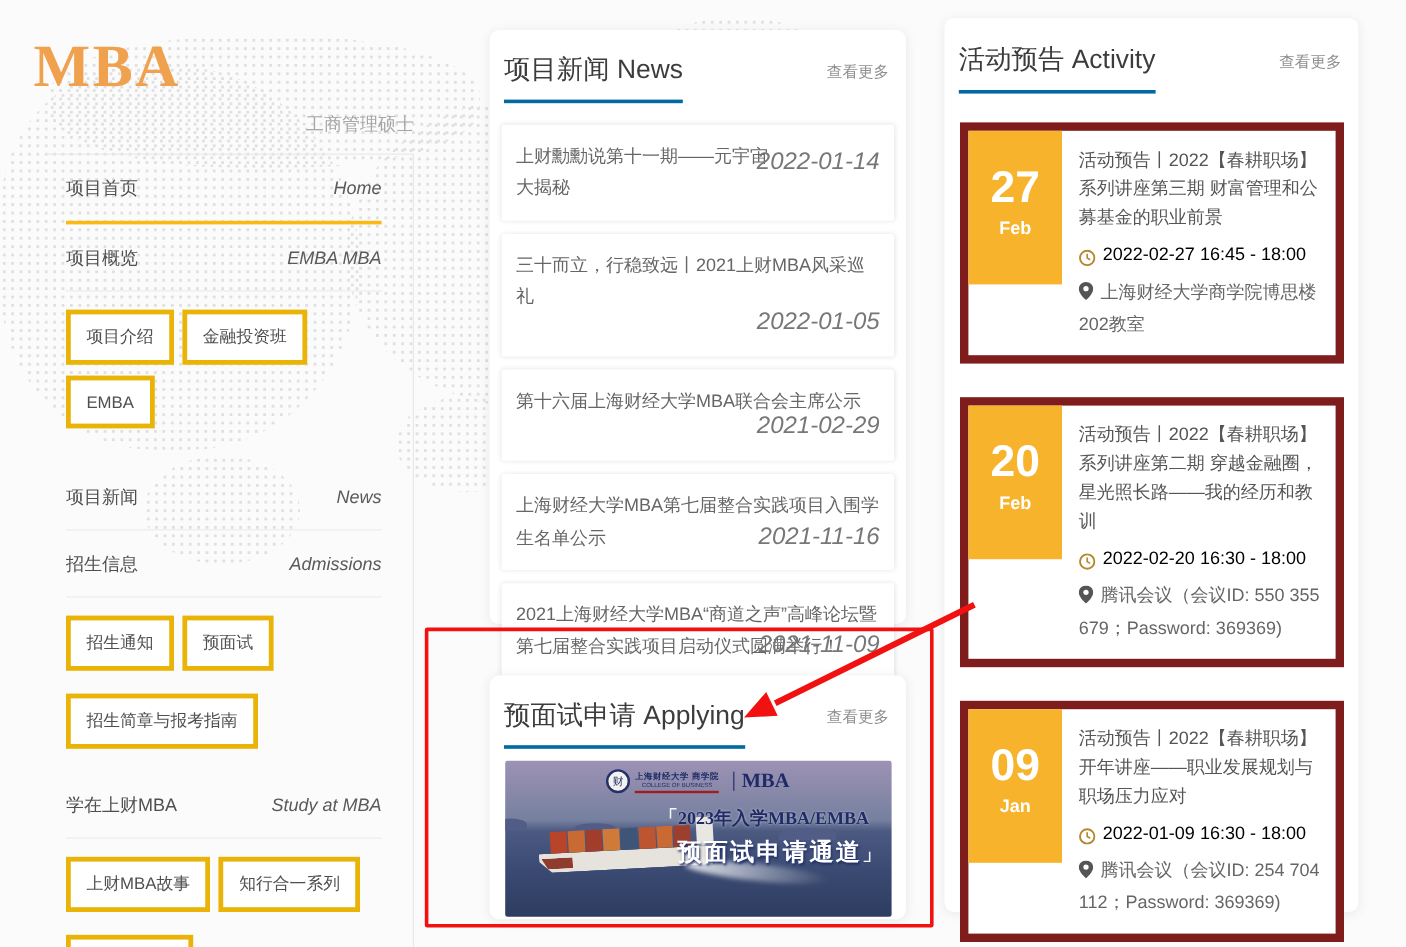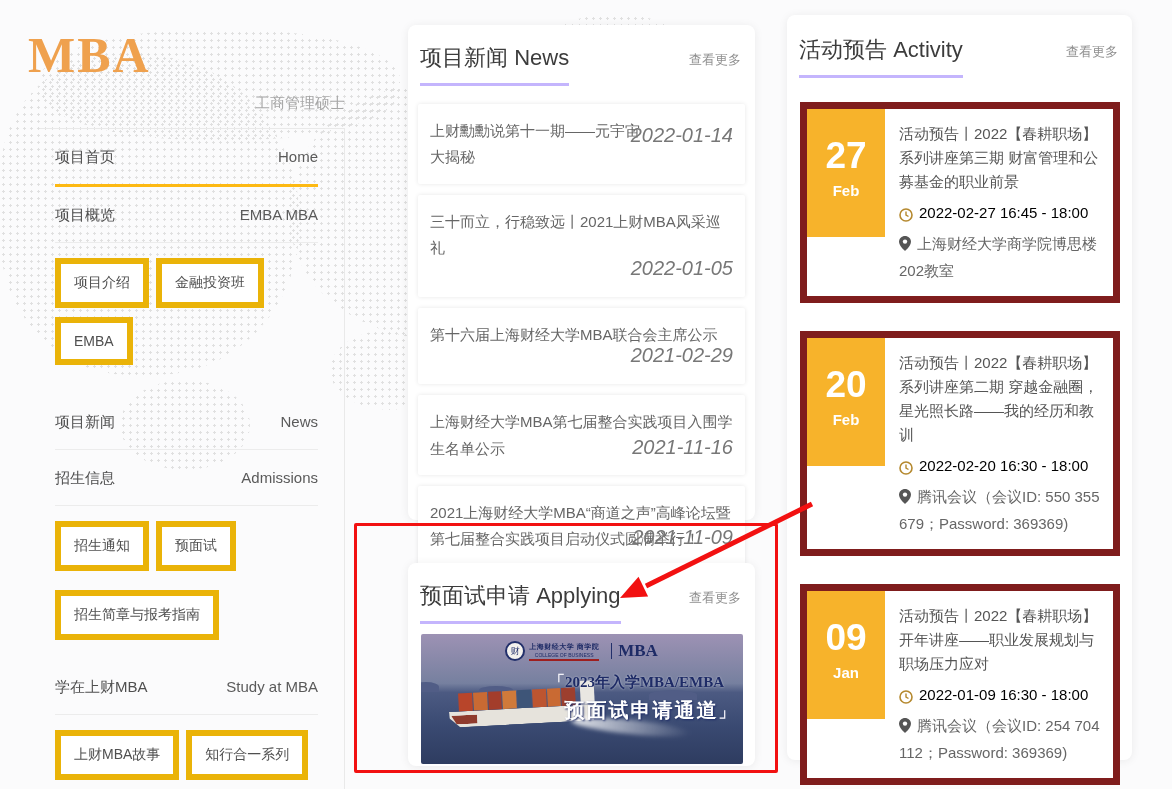--- a/index.html
+++ b/index.html
@@ -15,33 +15,33 @@
   .logo { position:absolute; left:28px; top:26px; z-index:2;
     font-family:"Liberation Serif","DejaVu Serif",serif; font-weight:bold;
     font-size:50px; letter-spacing:2px; color:#efa14e; }
   .logo-sub { position:absolute; left:255px; top:94px; z-index:2; font-size:15px; color:#a6a6a6; }
 
   .side-panel { position:absolute; left:40px; top:128px; width:305px; height:700px; z-index:2;
     border-top:1px solid #e9e9e9; border-right:1px solid #e9e9e9; background:transparent; }
   .side-row { width:263px; margin-left:15px; padding:19px 0 17px; display:flex;
     justify-content:space-between; align-items:baseline; border-bottom:1px solid #ececec;
     font-size:15px; color:#4f4f4f; cursor:pointer; }
-  .side-row .en { color:#5a5a5a; }
+  .side-row .en { color:#5a5a5a;font-style:italic; }
   .side-row.active { border-bottom:3px solid #fdb913; }
   .tag-row { width:272px; margin-left:15px; padding:15px 0 6px; display:flex; flex-wrap:wrap; }
-  .tag { border:6px solid #eab308; background:#fff; padding:10px 13px; margin:0 7px 9px 0;
+  .tag { border:4px solid #eab308; background:#fff; padding:10px 13px; margin:0 7px 9px 0;
     font-size:14px; color:#4f4f4f; cursor:pointer; }
 
   
   .panel { position:absolute; background:#fff; border-radius:8px;
     box-shadow:0 1px 10px rgba(0,0,0,.07); z-index:2; }
   .panel-head { display:flex; justify-content:space-between; align-items:flex-start;
     padding:18px 14px 0 12px; }
   .panel-title { font-size:22px; color:#3c3c3c; font-weight:normal;
-    padding-bottom:10px; border-bottom:3px solid #c4b5fd; }
+    padding-bottom:10px; border-bottom:3px solid #0369a1; }
   .more-link { font-size:13px; color:#8f8f8f; margin-top:8px; cursor:pointer; }
 
   
   #news-panel { left:408px; top:25px; width:347px; height:495px; }
   .news-list { padding:18px 10px 0; }
   .news-item { position:relative; background:#fff; box-shadow:0 0 4px rgba(0,0,0,.10);
     border-radius:2px; margin-bottom:11px; padding:14px 12px 13px; font-size:15px;
     line-height:1.75; color:#666; cursor:pointer; }
   .news-date { position:absolute; right:12px; bottom:11px; font-style:italic; color:#777;
     font-size:20px; }

